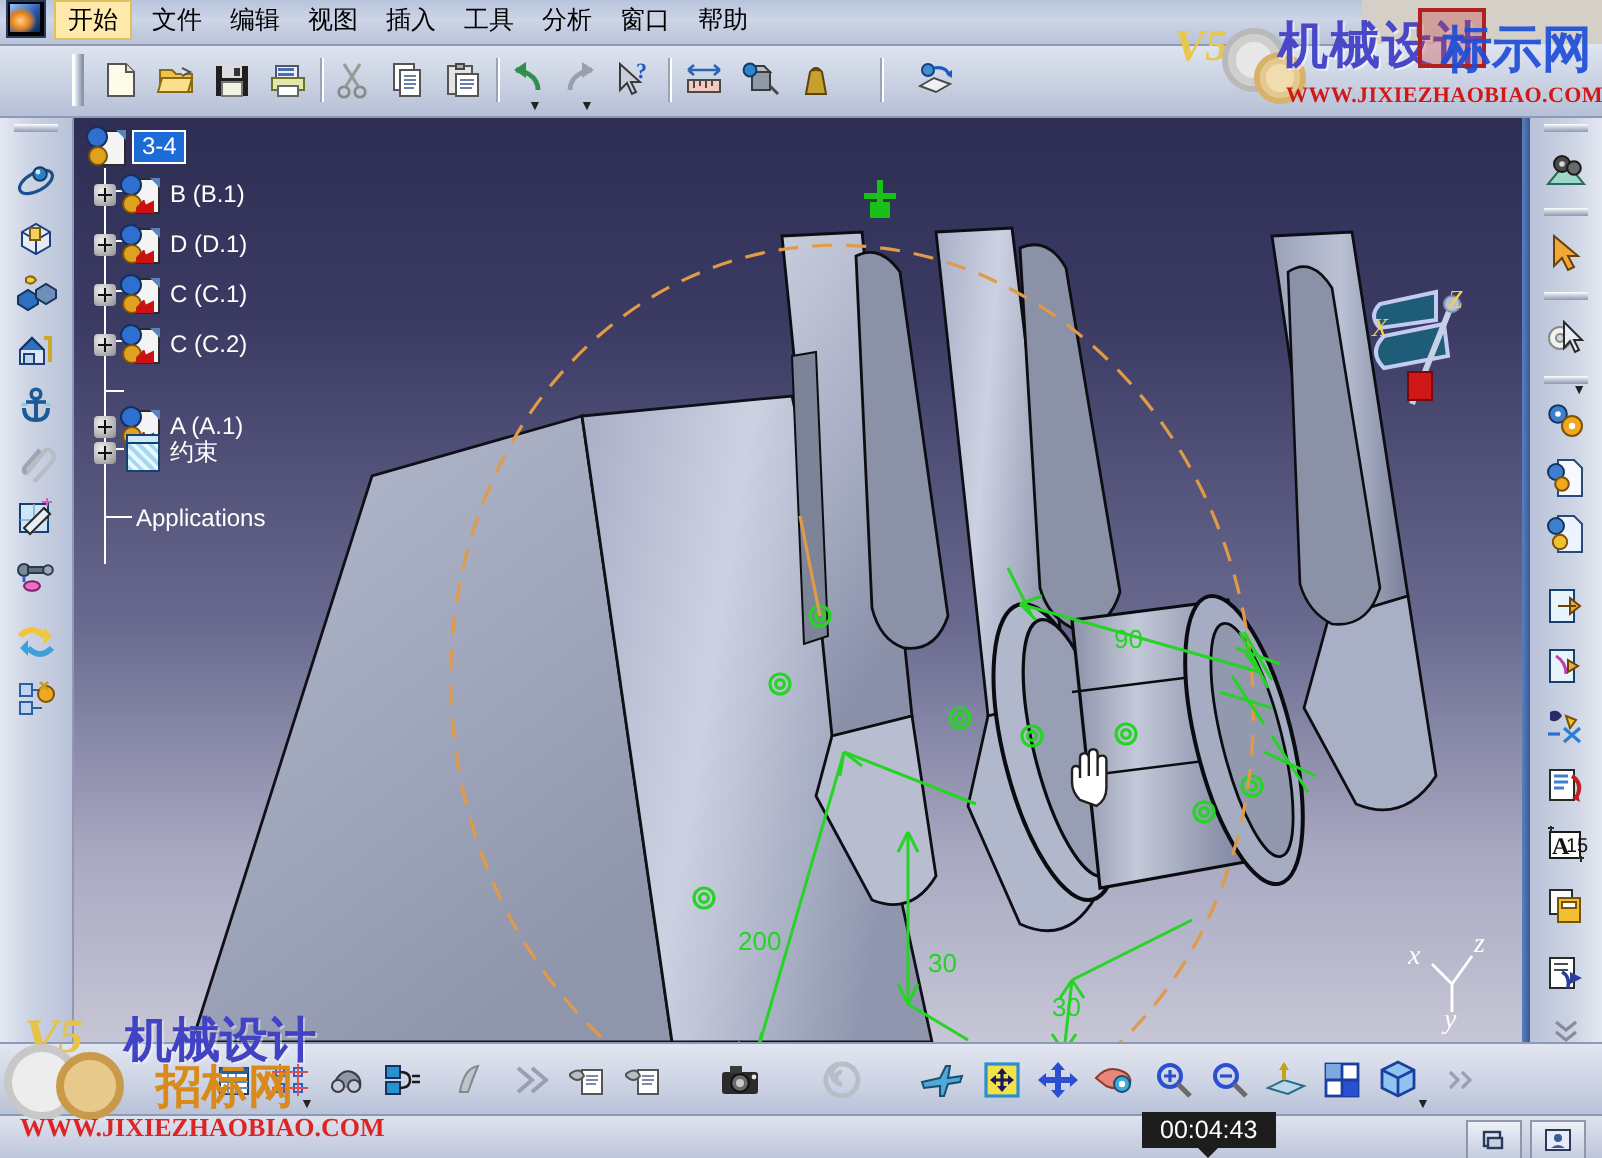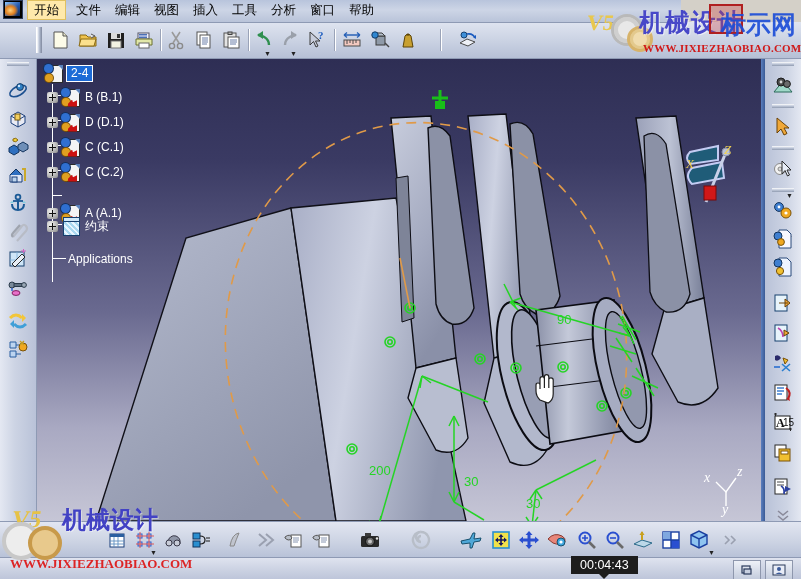--- a/index.html
+++ b/index.html
@@ -791,21 +791,21 @@
     <div id="spectree">
 
       <div class="tline" style="left:12px; top:22px; width:1px; height:198px"></div>
 
       <div class="tnode" style="left:4px; top:0px">
         <span class="ticon">
           <span class="doc-shape"></span>
             <span class="gear-blue"></span>
             <span class="gear-amber"></span>
         </span>
-        <span class="tlabel root">2-4</span>
+        <span class="tlabel root">3-4</span>
       </div>
 
       <div class="tline" style="left:12px; top:33px; width:10px; height:1px"></div>
       <div class="tnode" style="left:7px; top:24px">
         <span class="tplus"></span>
         <span class="ticon">
           <span class="doc-shape"></span>
             <span class="gear-blue"></span>
             <span class="gear-amber"></span>
             <span class="red-tick"></span>
@@ -1016,20 +1016,21 @@
       </svg>
     </div>
 
   </div>
 
   <div id="wm-bl">
     <div class="wm-v5">V5</div>
     <div class="wm-gear" style="left:2px; top:22px; width:30px; height:30px;"></div>
     <div class="wm-gear" style="left:28px; top:26px; width:26px; height:26px; border-color:#c89a4a; background:#e8c98c;"></div>
     <div class="wm-cn3">机械设计</div>
+    <div class="wm-cn4">招标网</div>
   </div>
 
   <div id="statusbar">
     <div id="statustext">拖动以旋转   释放以停止旋转</div>
     <div class="sb-btn" style="left:733px">
       <svg width="14" height="12" viewBox="0 0 14 12">
         <rect x="2" y="2" width="8" height="7" fill="none" stroke="#2a3a5a" stroke-width="1.2"></rect>
         <rect x="4" y="5" width="7" height="5" fill="#c8d0e0" stroke="#2a3a5a" stroke-width="1.2"></rect>
       </svg>
     </div>

